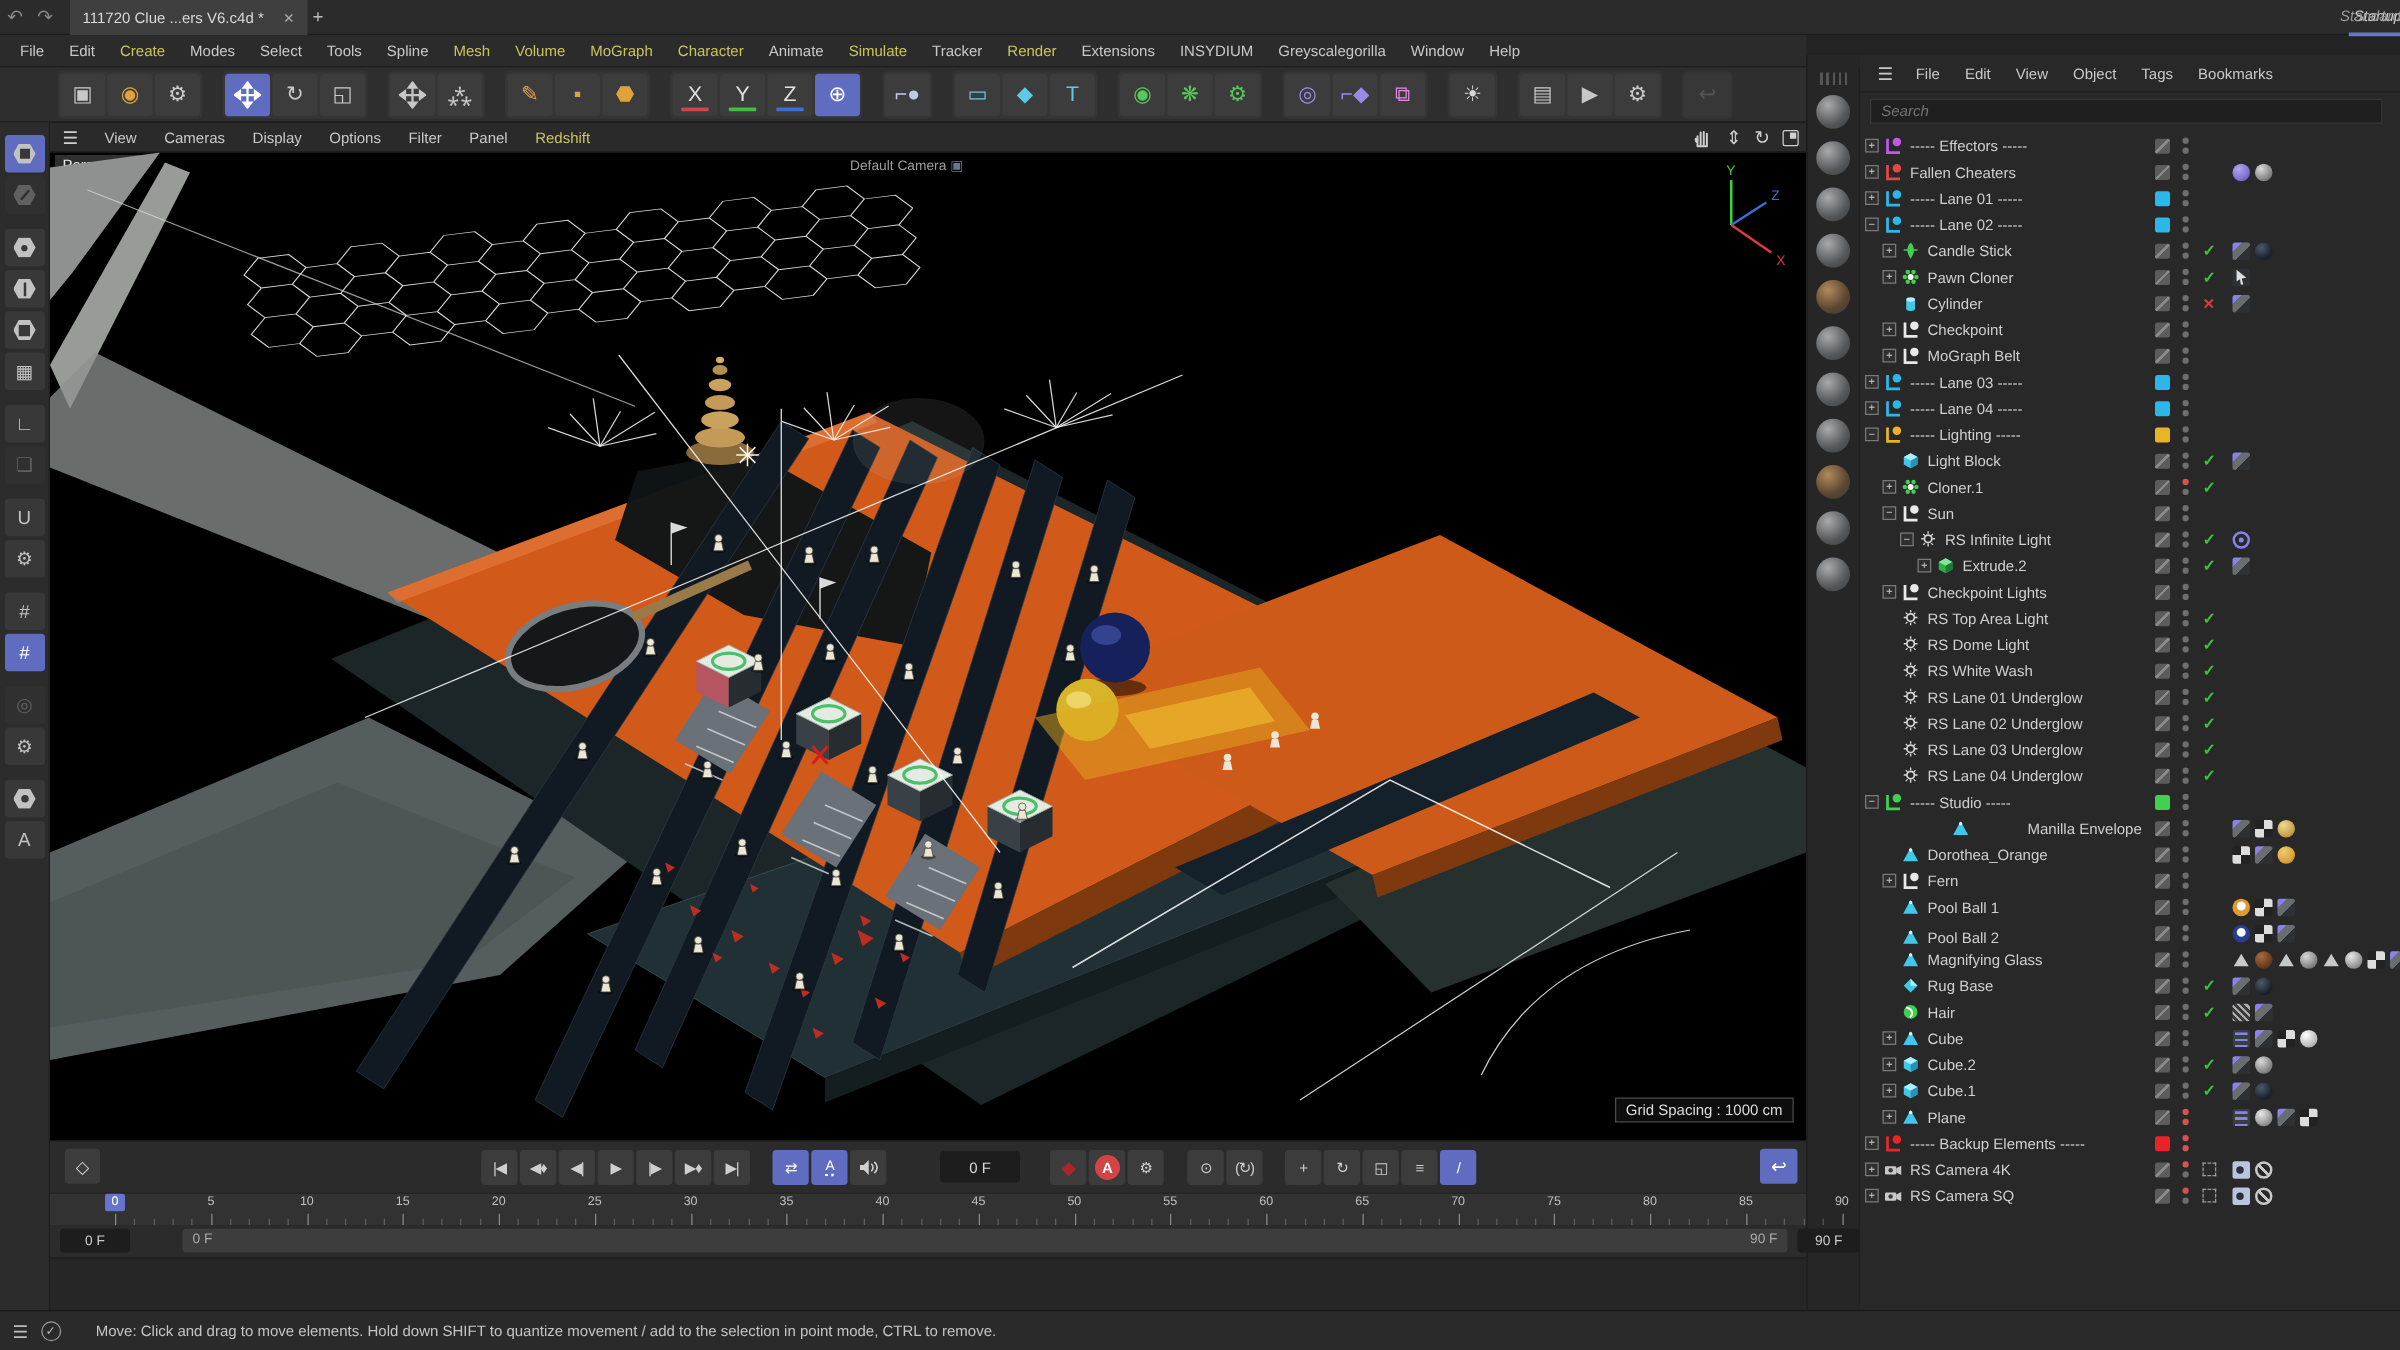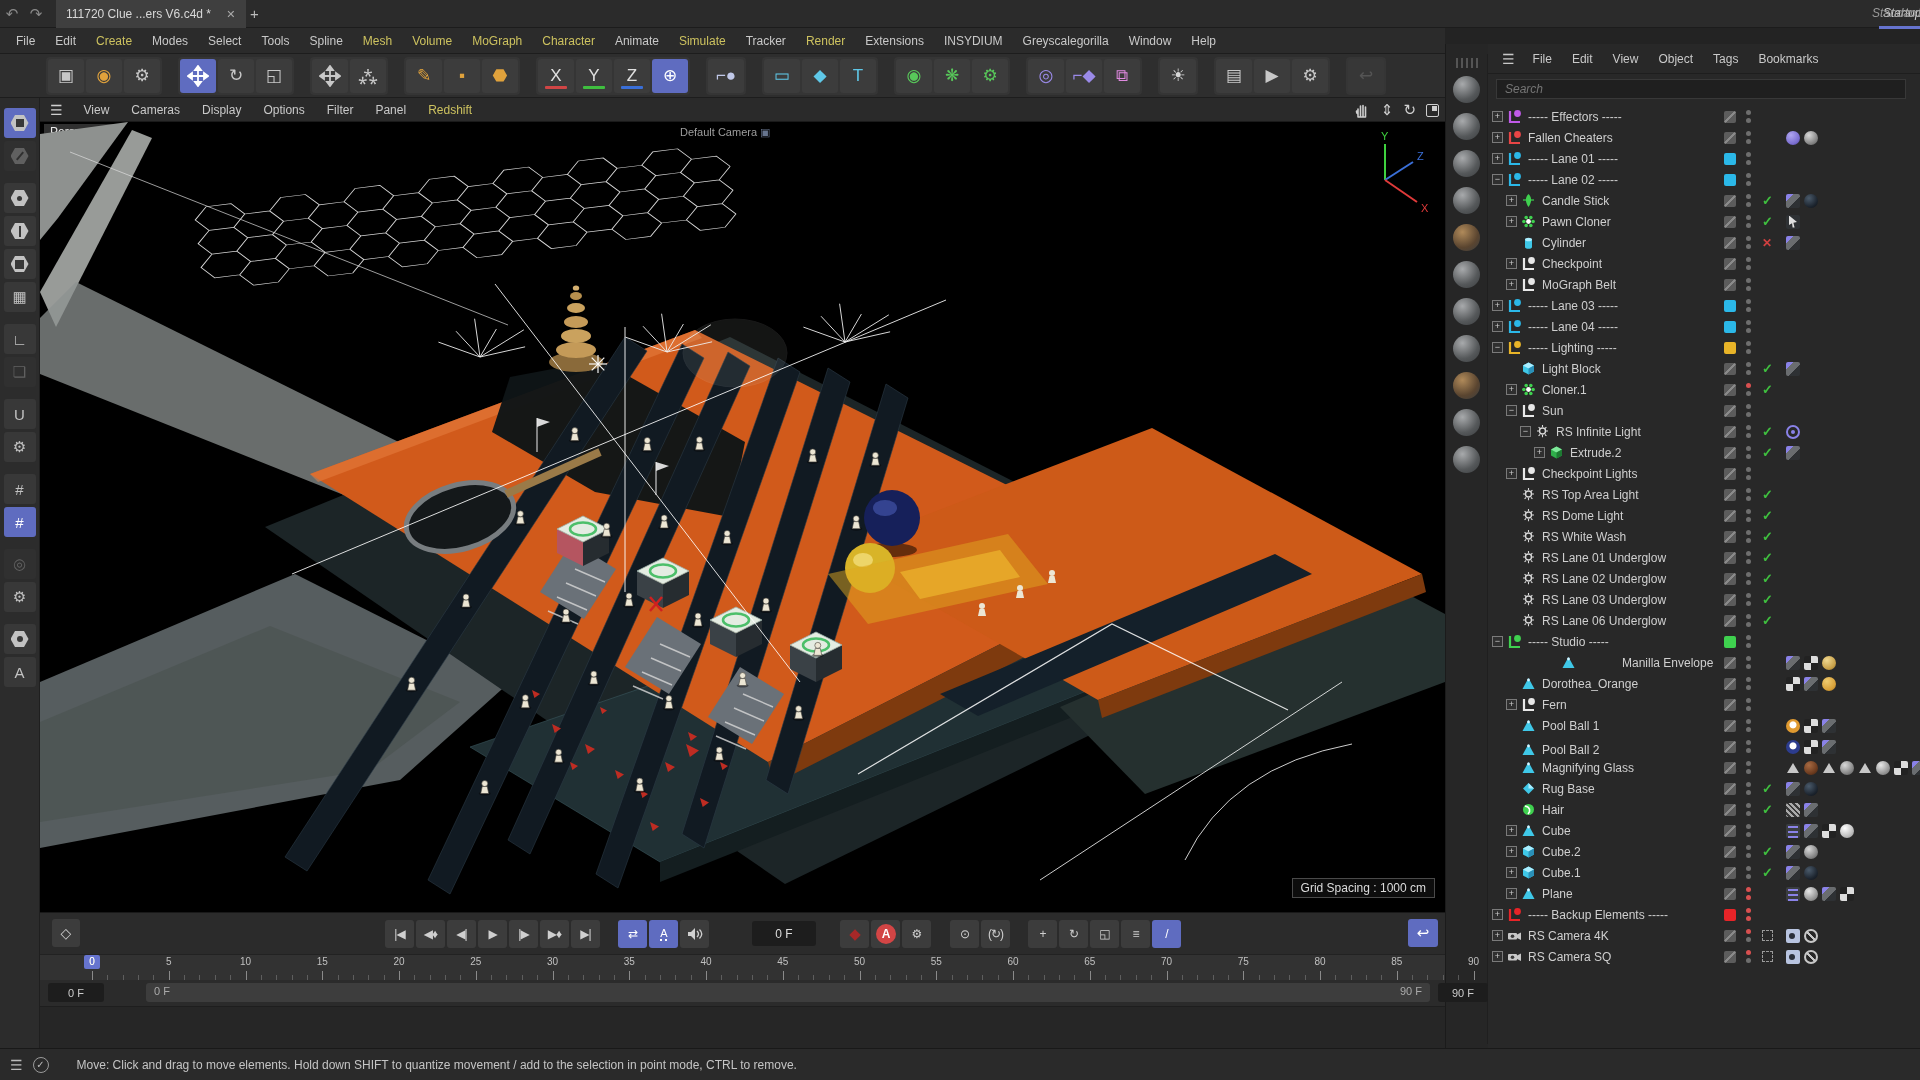--- a/index.html
+++ b/index.html
@@ -1205,21 +1205,21 @@
             <span class="om-col" style="left:298px;"></span>
           </div>
           <div class="om-row" style="padding-left: 18px;">
             <span class="om-expspace"></span>
             <span class="om-icn">
               <svg width="15" height="15" viewBox="0 0 15 15">
                 <circle cx="7.5" cy="7" r="3" fill="none" stroke="#d8d8d8" stroke-width="1.4"></circle>
                 <path d="M7.5 1 v2 M7.5 11 v2.2 M2 7 h2 M11 7 h2 M3.6 3.1 l1.4 1.4 M10 10.5 l1.4 1.4 M11.4 3.1 L10 4.5 M5 10.5 L3.6 11.9" stroke="#d8d8d8" stroke-width="1.1"></path>
               </svg>
             </span>
-            <span class="om-name">RS Lane 06 Underglow</span>
+            <span class="om-name">RS Lane 04 Underglow</span>
             <span class="om-col" style="left:236px;">
               <span class="sq slash"></span>
             </span>
             <span class="om-col" style="left:258px;">
               <span class="dots">
                 <span class="dot "></span>
                 <span class="dot "></span>
               </span>
             </span>
             <span class="om-col" style="left:274px;">

